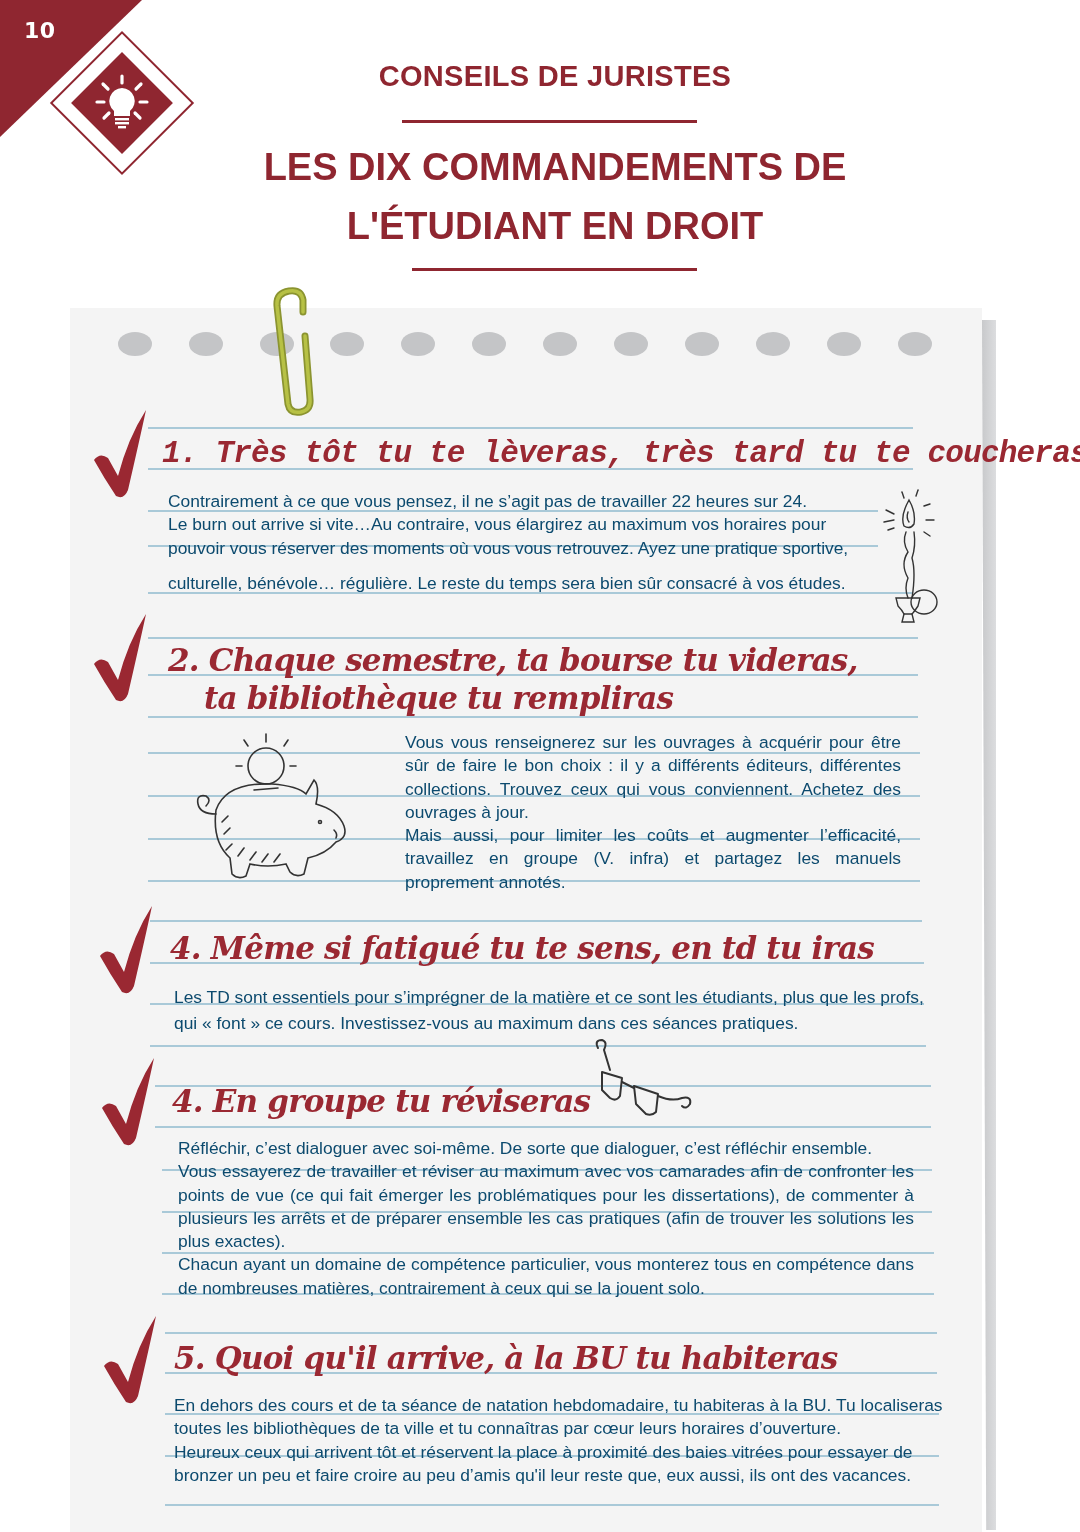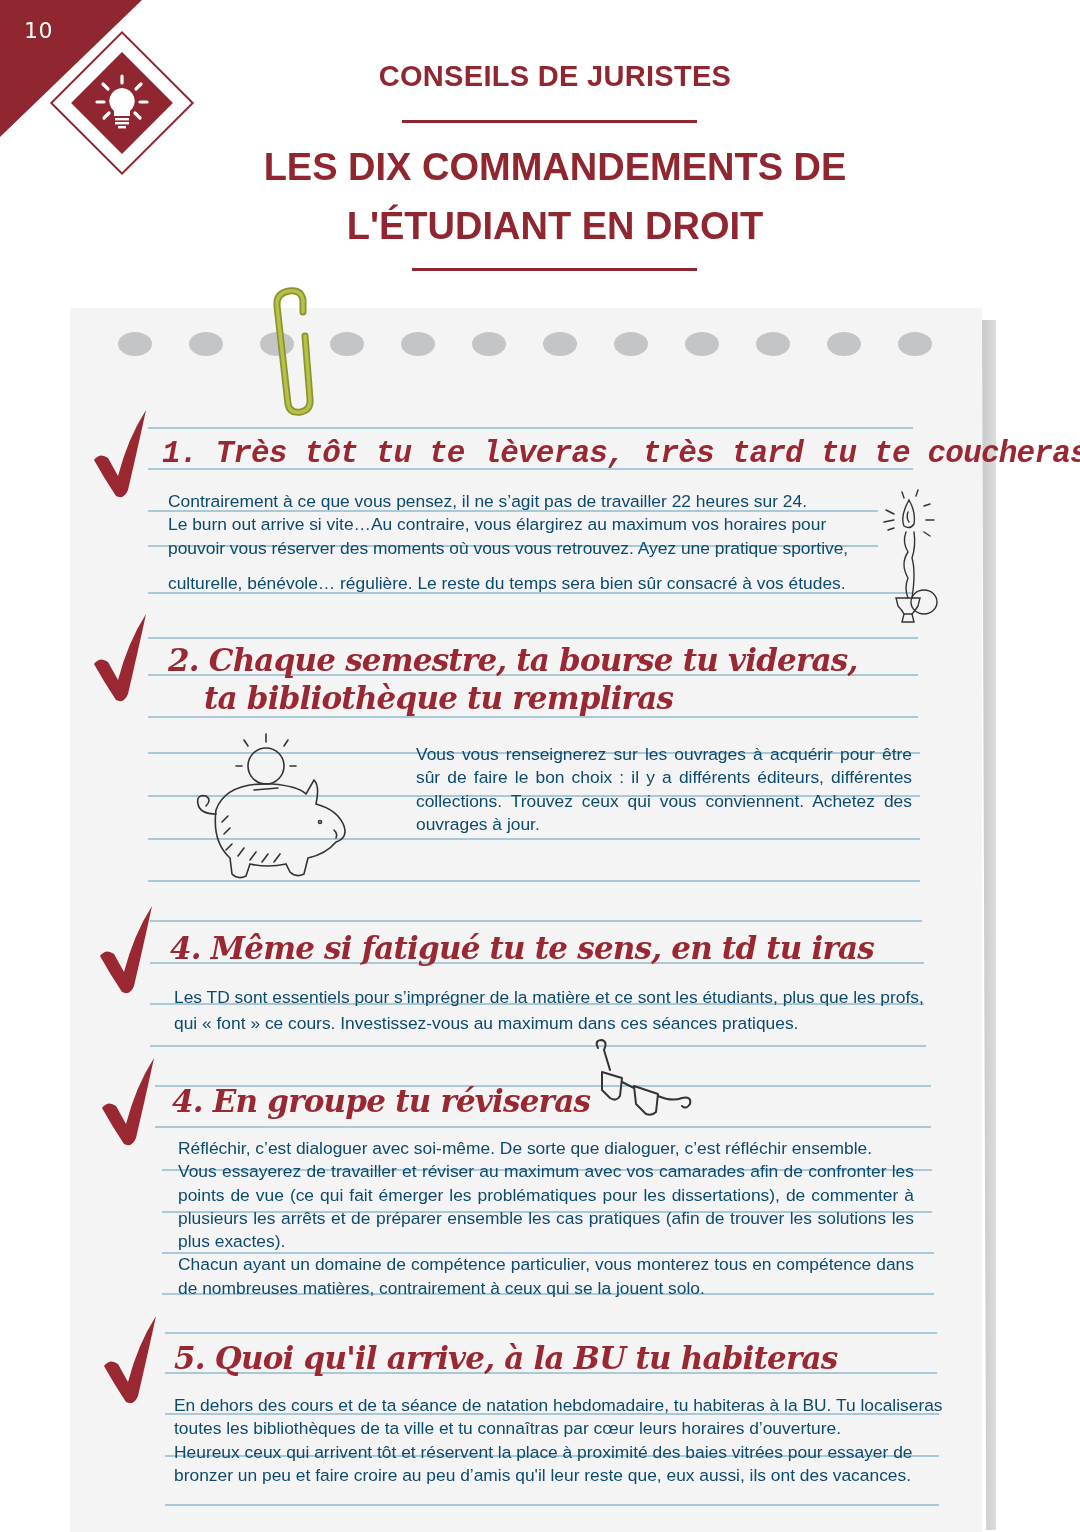--- a/index.html
+++ b/index.html
@@ -1,21 +1,21 @@
 <!DOCTYPE html>
 <html><head>
 <meta charset="utf-8">
 <style>
   * { margin: 0; padding: 0; box-sizing: border-box; }
   html, body { width: 1080px; height: 1532px; background: #ffffff; overflow: hidden; }
   body { position: relative; font-family: "Liberation Sans", sans-serif; color: #2a2a2a; }
 
   .corner { position: absolute; left: 0; top: 0; width: 0; height: 0;
     border-top: 137px solid #8f2630; border-right: 142px solid transparent; }
-  .page-num { position: absolute; left: 24px; top: 18px; color: #fff; font-weight: normal;
+  .page-num { position: absolute; left: 24px; top: 18px; color: #fff; font-weight: bold;
     font-size: 22px; font-family: "DejaVu Sans", sans-serif; letter-spacing: 0.5px; }
   .badge { position: absolute; left: 71px; top: 52px; width: 102px; height: 102px;
     transform: rotate(45deg); border: 2px solid #8f2630; background: #fff; }
   .badge-inner { position: absolute; left: 13px; top: 13px; width: 72px; height: 72px; background: #8f2630; }
   .bulb { position: absolute; left: 91px; top: 72px; width: 62px; height: 62px; }
 
   .kicker { position: absolute; left: 0; width: 1110px; top: 60px; text-align: center;
     color: #8f2630; font-weight: bold; font-size: 29px; letter-spacing: 0.3px; }
   .rule { position: absolute; height: 3px; background: #8f2630; }
   .title { position: absolute; left: 0; width: 1110px; text-align: center; color: #8f2630;
@@ -160,22 +160,23 @@
       <line x1="104" y1="36" x2="110" y2="36"></line>
     <path d="M68 60 L92 58"></path>
     <path d="M30 80 Q40 52 86 54 Q112 56 120 64 L128 50 Q134 56 130 74 Q152 80 158 96 Q162 108 150 112 Q140 124 122 128 L118 144 Q110 148 104 142 L100 134 Q82 138 64 134 L60 146 Q52 150 46 144 L44 128 Q26 112 30 80z"></path>
     <path d="M30 84 Q14 84 12 74 Q10 64 20 66 Q26 70 20 76"></path>
     <circle cx="134" cy="92" r="1.5"></circle>
     <path d="M148 100 Q152 104 150 108"></path>
     <path d="M40 120 L46 114 M52 126 L58 118 M64 130 L70 122 M76 132 L82 124 M88 132 L94 124"></path>
     <path d="M36 92 L42 86 M38 104 L44 98"></path>
   </g>
 </svg>
-<div class="body-text justify" style="left:416px; top:731px; width:496px;margin-top:12px;">
+<div class="body-text justify" style="left:405px; top:731px; width:496px;">
   <div>Vous vous renseignerez sur les ouvrages à acquérir pour être sûr de faire le bon choix : il y a différents éditeurs, différentes collections. Trouvez ceux qui vous conviennent. Achetez des ouvrages à jour.</div>
+  <div>Mais aussi, pour limiter les coûts et augmenter l’efficacité, travaillez en groupe (V. infra) et partagez les manuels proprement annotés.</div>
 </div>
 
 <svg class="check" style="left:96px; top:904px;" viewBox="0 0 62 92">
   <path d="M4 52 Q10 44 18 50 L28 68 Q38 30 56 2 Q50 30 38 82 Q34 92 26 88 Q14 70 4 52z" fill="#9a2832"></path>
 </svg>
 <div class="cmd-title" style="left:170px; top:930px;">4. Même si fatigué tu te sens, en td tu iras</div>
 <div class="body-text" style="left:174px; top:986px;">
   <div>Les TD sont essentiels pour s’imprégner de la matière et ce sont les étudiants, plus que les profs,</div>
   <div style="margin-top:3px;">qui « font » ce cours. Investissez-vous au maximum dans ces séances pratiques.</div>
 </div>

